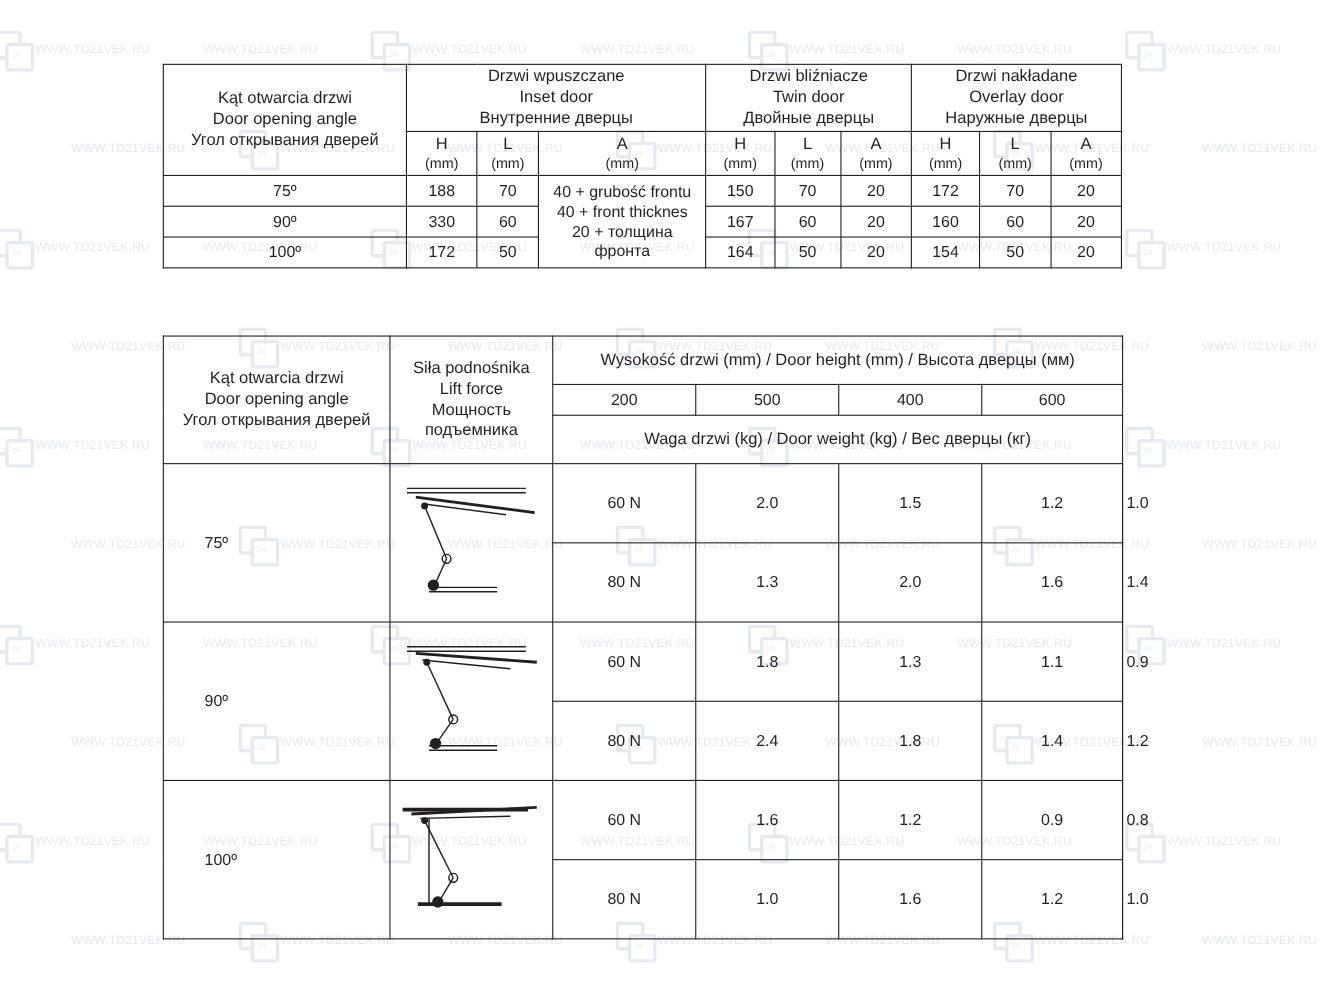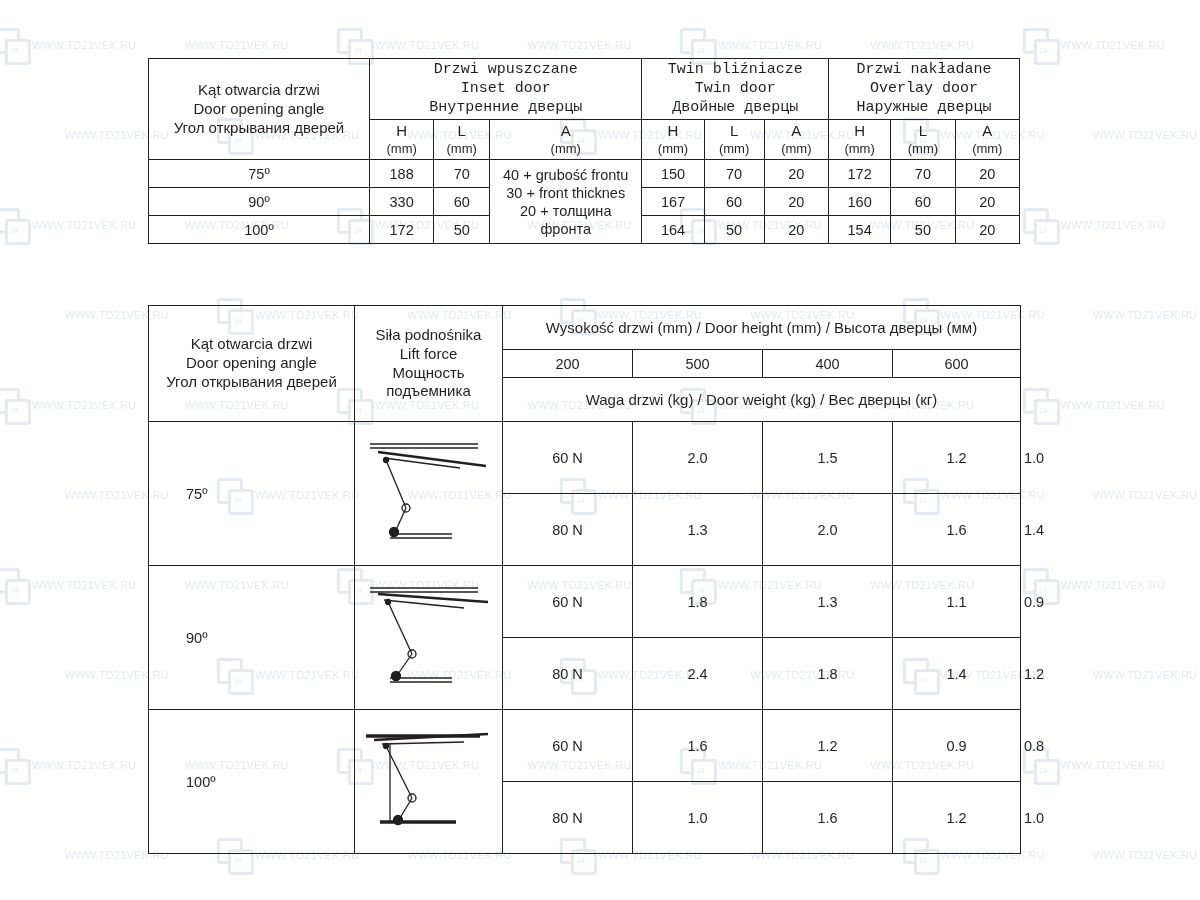--- a/index.html
+++ b/index.html
@@ -93,21 +93,21 @@
   .l1 { display: block; line-height: 1.25; }
 
   
   #table-doors {
     position: absolute;
     left: 148px;
     top: 58px;
     width: 872px;
   }
   #table-doors .angle-head { font-size: 15px; line-height: 1.3; }
-  #table-doors .grp { font-size: 15px; line-height: 1.3; font-family: Liberation Mono, monospace; }
+  #table-doors .grp { font-size: 15px; line-height: 1.3; }
   #table-doors .unit { font-size: 13px; }
   #table-doors .sub { font-size: 15px; }
   #table-doors .front-note { font-size: 14.5px; line-height: 1.35; }
 
   
   #table-force {
     position: absolute;
     left: 148px;
     top: 305px;
     width: 872px;
@@ -571,21 +571,21 @@
           <span class="l1">Kąt otwarcia drzwi</span>
           <span class="l1">Door opening angle</span>
           <span class="l1">Угол  открывания дверей</span>
         </td>
         <td colspan="3" class="grp">
           <span class="l1">Drzwi wpuszczane</span>
           <span class="l1">Inset door</span>
           <span class="l1">Внутренние дверцы</span>
         </td>
         <td colspan="3" class="grp">
-          <span class="l1">Twin bliźniacze</span>
+          <span class="l1">Drzwi bliźniacze</span>
           <span class="l1">Twin door</span>
           <span class="l1">Двойные дверцы</span>
         </td>
         <td colspan="3" class="grp">
           <span class="l1">Drzwi nakładane</span>
           <span class="l1">Overlay door</span>
           <span class="l1">Наружные дверцы</span>
         </td>
       </tr>
       <tr>
@@ -626,21 +626,21 @@
           <span class="l1 unit">(mm)</span>
         </td>
       </tr>
 
       <tr style="height:28px">
         <td>75º</td>
         <td>188</td>
         <td>70</td>
         <td rowspan="3" class="front-note">
           <span class="l1">40 + grubość frontu</span>
-          <span class="l1">30 + front thicknes</span>
+          <span class="l1">40 + front thicknes</span>
           <span class="l1">20 + толщина фронта</span>
         </td>
         <td>150</td>
         <td>70</td>
         <td>20</td>
         <td>172</td>
         <td>70</td>
         <td>20</td>
       </tr>
       <tr style="height:28px">

